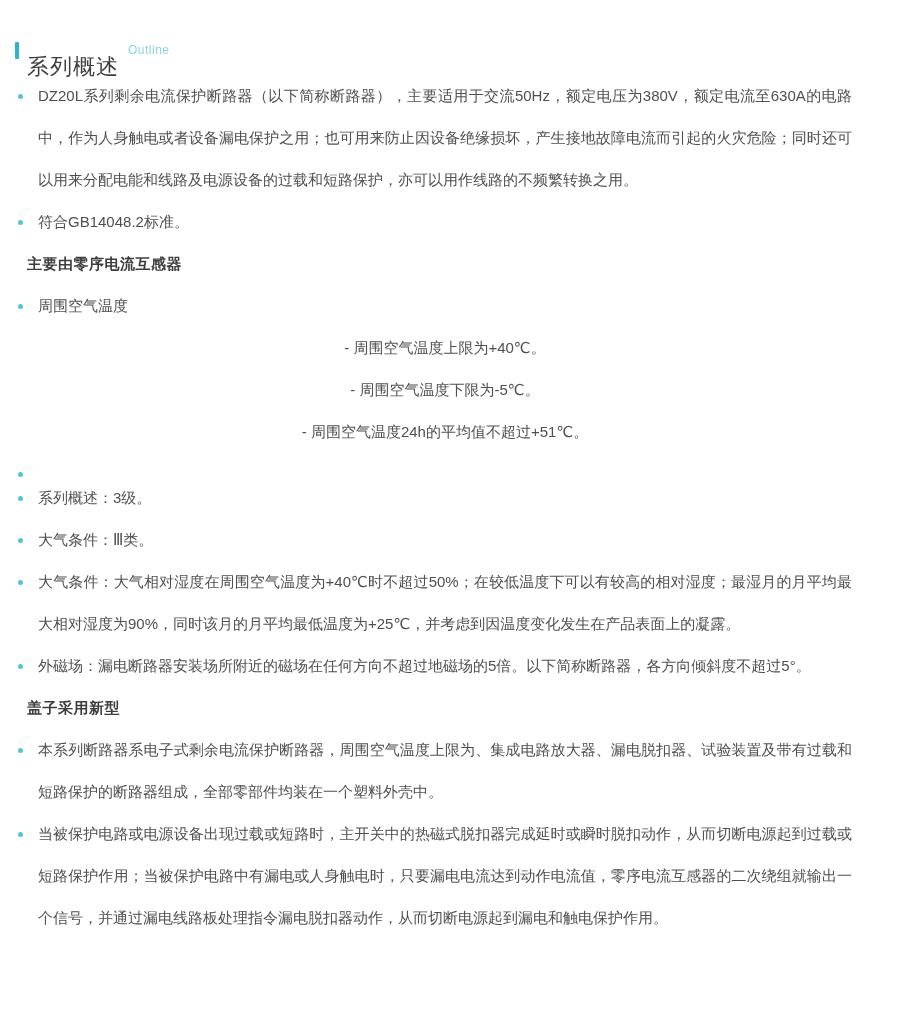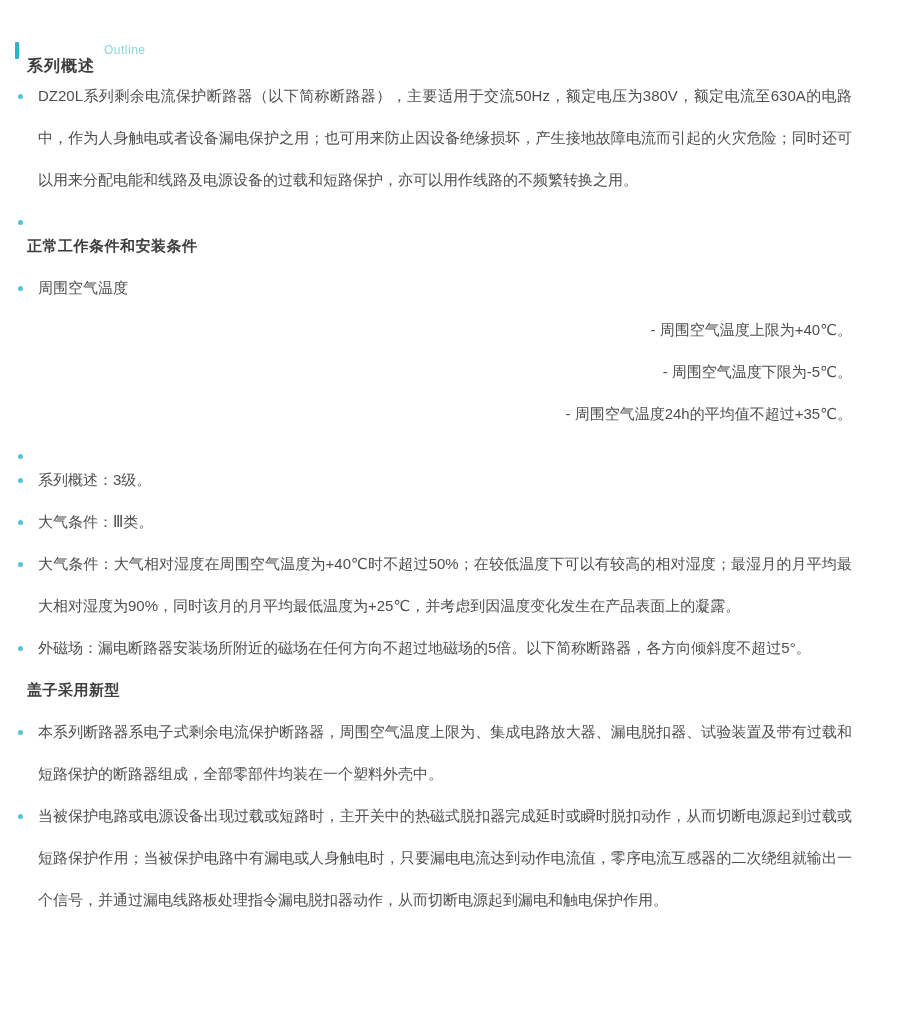--- a/index.html
+++ b/index.html
@@ -33,22 +33,22 @@
   }
   .title-bar{
     display:inline-block;
     width:4px;
     height:17px;
     background:var(--accent);
     margin-right:8px;
     border-radius:1px;
   }
   .title-zh{
-    font-size:16px;
-    font-weight:bold;
+    font-size:22px;
+    font-weight:normal;
     color:var(--heading);
     letter-spacing:1px;
     margin-top:33px;
   }
   .title-en{
     font-size:12px;
     color:var(--subtitle);
     margin-left:9px;
     letter-spacing:0.5px;
   }
@@ -67,21 +67,21 @@
   .text{
     margin:0;
     font-size:15px;
     line-height:42px;
     text-align:justify;
     color:var(--text);
   }
   .sub-item{
     padding-left:23px;
   }
-  .sub-item .text{text-align:right;}
+  .sub-item .text{text-align:center;}
   .heading{
     margin:0 0 0 12px;
     font-size:15px;
     font-weight:bold;
     line-height:42px;
     color:var(--heading);
     letter-spacing:0.5px;
   }
 </style>
 </head>
@@ -94,36 +94,37 @@
     <span class="title-zh">系列概述</span>
     <span class="title-en">Outline</span>
   </div>
 
   <div class="item">
     <span class="dot"></span>
     <p class="text">DZ20L系列剩余电流保护断路器（以下简称断路器），主要适用于交流50Hz，额定电压为380V，额定电流至630A的电路中，作为人身触电或者设备漏电保护之用；也可用来防止因设备绝缘损坏，产生接地故障电流而引起的火灾危险；同时还可以用来分配电能和线路及电源设备的过载和短路保护，亦可以用作线路的不频繁转换之用。</p>
   </div>
   <div class="item">
     <span class="dot"></span>
+    <p class="text">符合GB14048.2标准。</p>
   </div>
 
-  <h3 class="heading">正常工作条件和安装条件</h3>
+  <h3 class="heading">主要由零序电流互感器</h3>
 
   <div class="item">
     <span class="dot"></span>
     <p class="text">周围空气温度</p>
   </div>
   <div class="sub-item">
     <p class="text">- 周围空气温度上限为+40℃。</p>
   </div>
   <div class="sub-item">
     <p class="text">- 周围空气温度下限为-5℃。</p>
   </div>
   <div class="sub-item">
-    <p class="text">- 周围空气温度24h的平均值不超过+35℃。</p>
+    <p class="text">- 周围空气温度24h的平均值不超过+51℃。</p>
   </div>
 
   <div class="item">
     <span class="dot"></span>
   </div>
   <div class="item">
     <span class="dot"></span>
     <p class="text">系列概述：3级。</p>
   </div>
   <div class="item">

